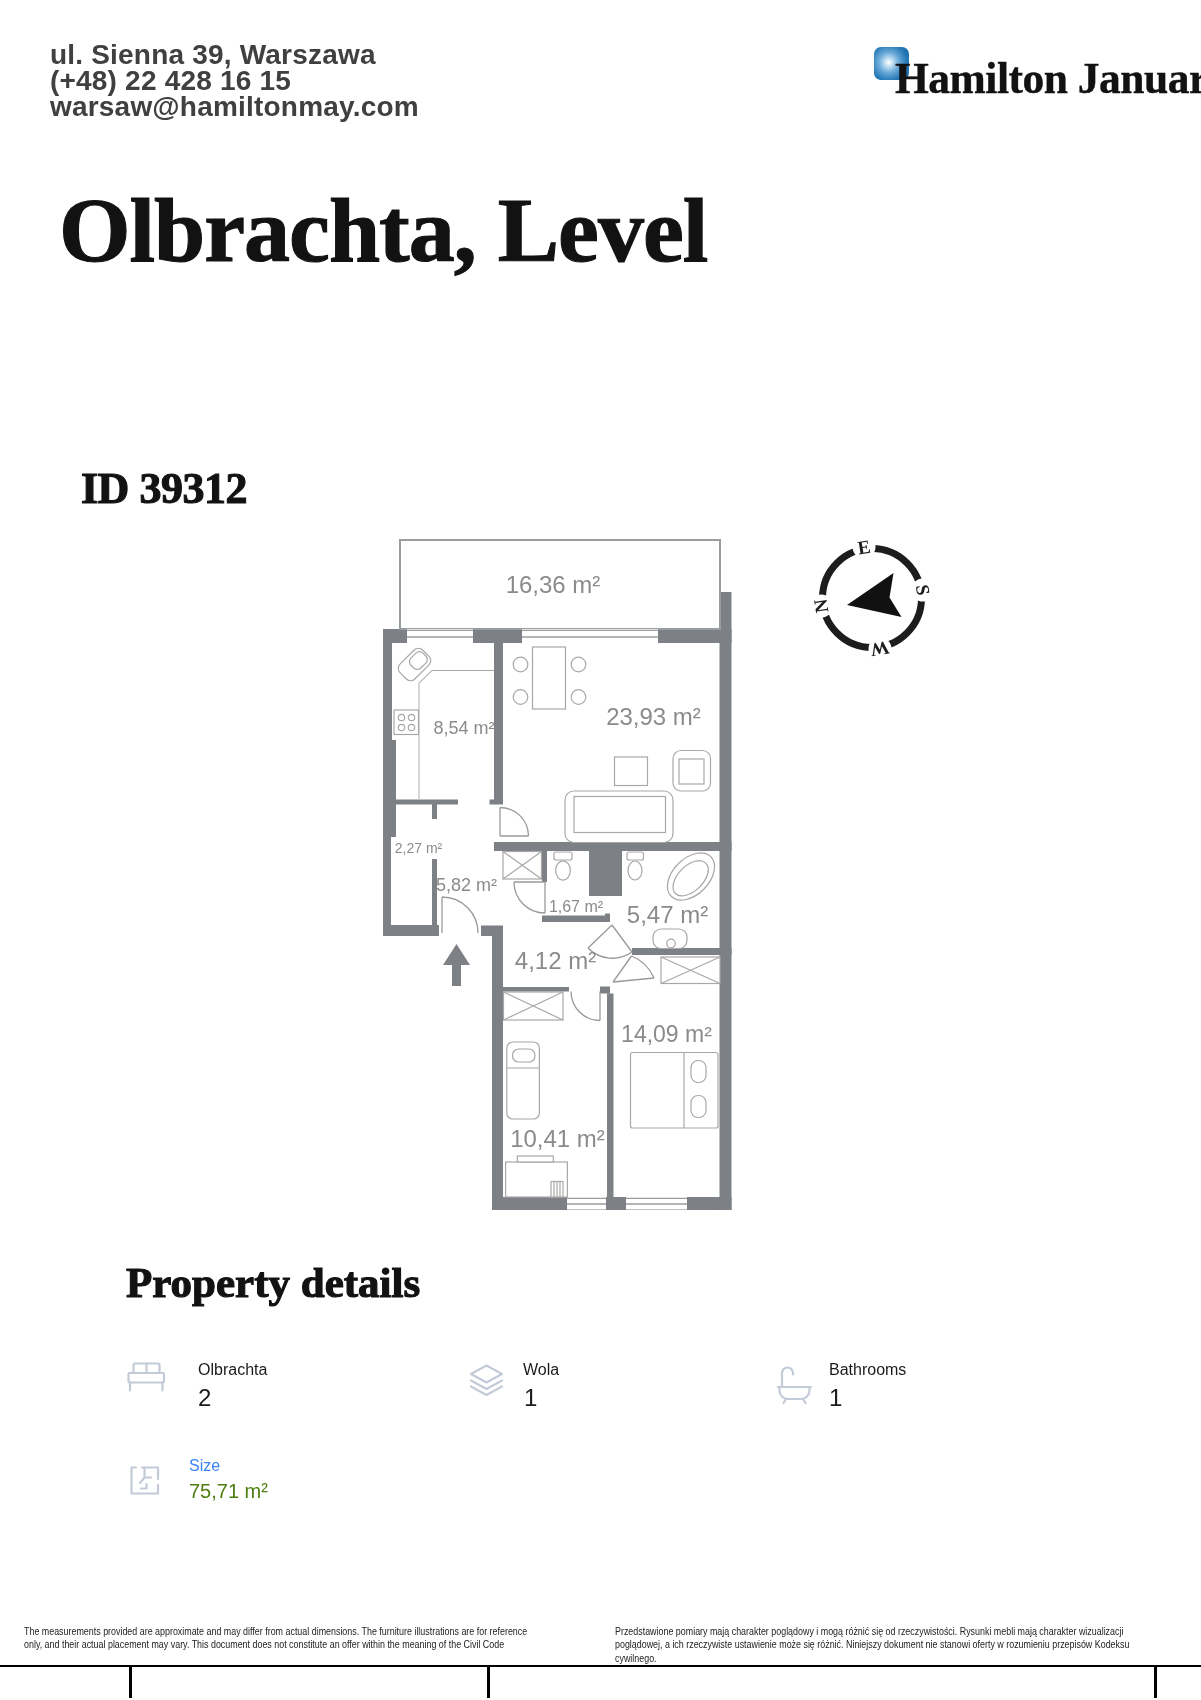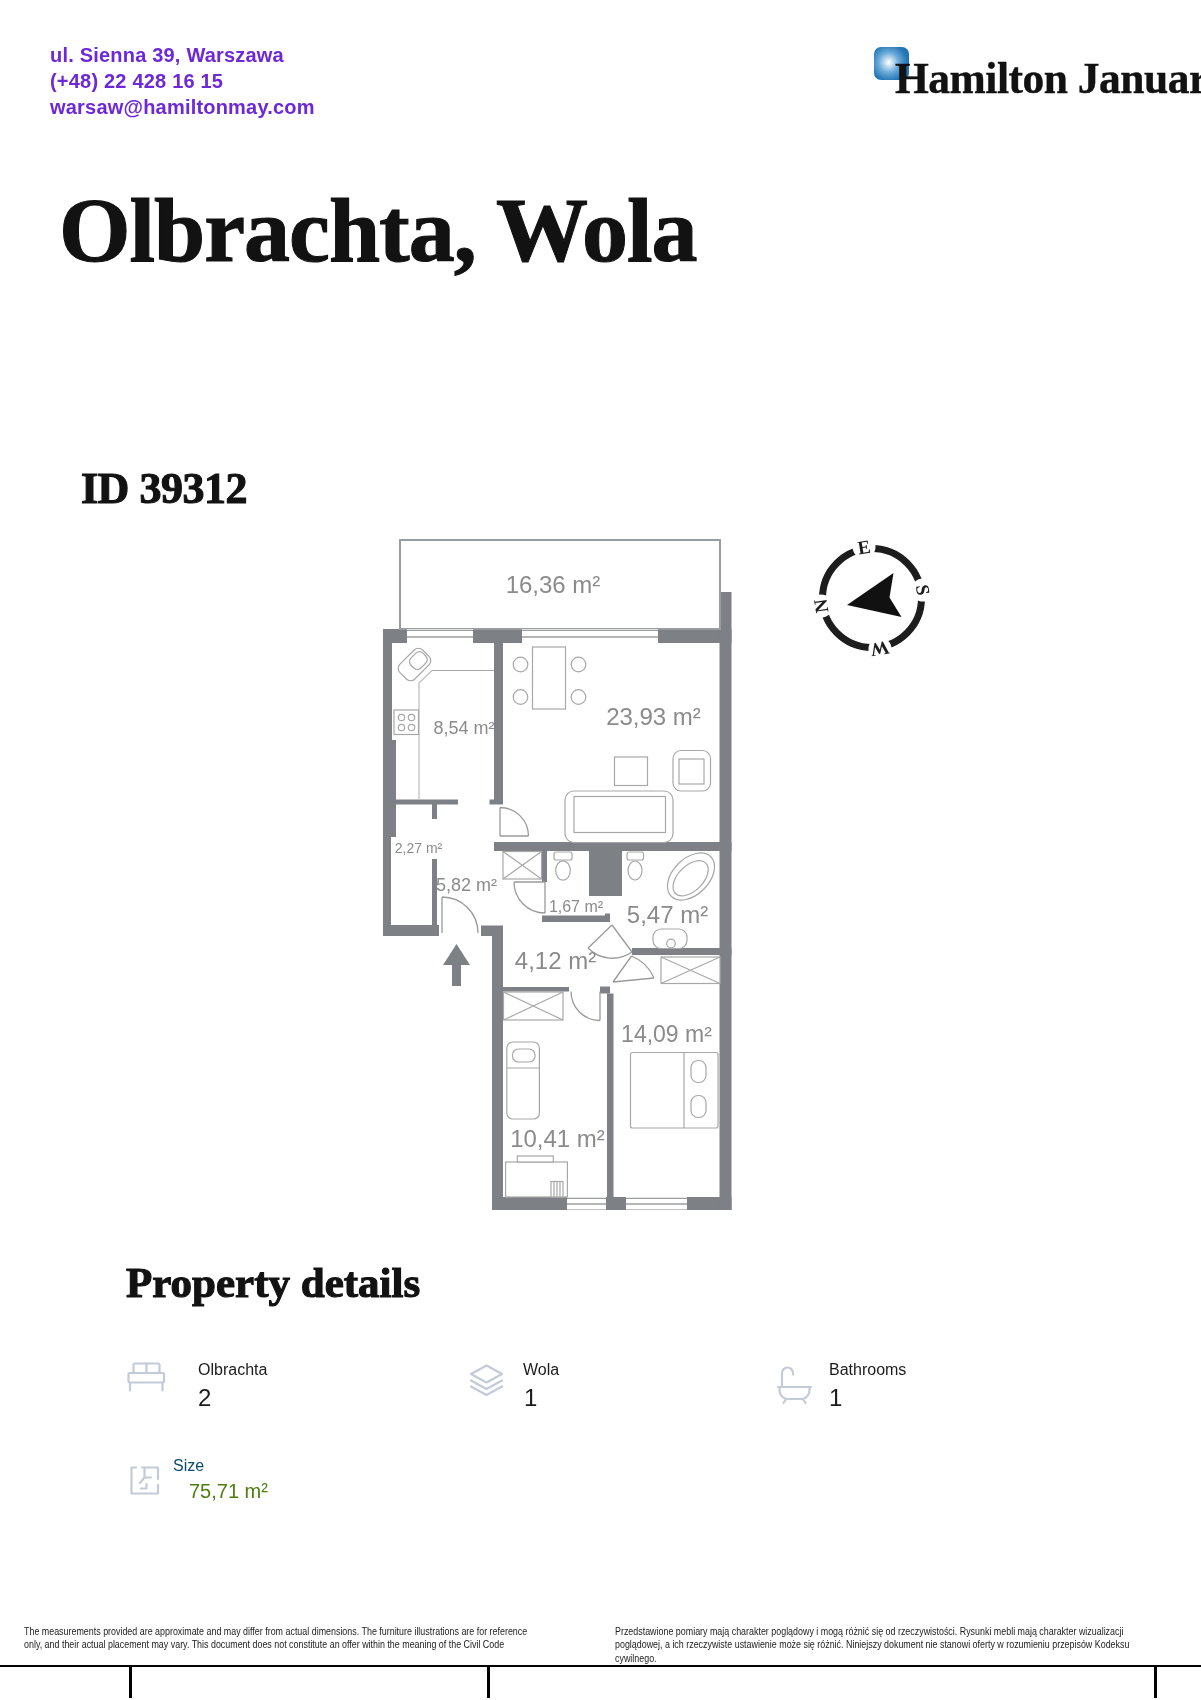--- a/index.html
+++ b/index.html
@@ -1,23 +1,23 @@
 <!DOCTYPE html>
 <html><head><meta charset="utf-8">
 <style>
 html,body{margin:0;padding:0;background:#fff}
 body{position:relative;width:1201px;height:1700px;overflow:hidden;font-family:"Liberation Sans",sans-serif}
 .abs{position:absolute}
 .serif{font-family:"Liberation Serif",serif;font-weight:700;color:#121212;-webkit-text-stroke:1.1px #121212}
 </style></head>
 <body>
-<div class="abs" style="left:50px;top:41.5px;font-size:20px;font-weight:700;line-height:26.4px;color:#6d28d9;letter-spacing:0.2px">ul. Sienna 39, Warszawa<br>(+48) 22 428 16 15<br>warsaw@hamiltonmay.com</div>
+<div class="abs" style="left:50px;top:41.5px;font-size:28px;font-weight:700;line-height:26.4px;color:#404040;letter-spacing:0.2px">ul. Sienna 39, Warszawa<br>(+48) 22 428 16 15<br>warsaw@hamiltonmay.com</div>
 <div class="abs" style="left:874px;top:47px;width:35px;height:33px;border-radius:7px;background:radial-gradient(circle at 42% 47%, #ffffff 0%, #dcedf8 9%, #6aaad9 38%, #2578b6 68%, #1c67a6 100%)"></div>
 <div class="abs serif" id="logotext" style="left:895px;top:56.5px;font-size:43.5px;line-height:43.5px;white-space:nowrap;letter-spacing:-0.5px;-webkit-text-stroke:0.4px #121212">Hamilton January</div>
-<div class="abs serif" id="title" style="left:59px;top:184px;font-size:92px;line-height:92px;white-space:nowrap;letter-spacing:-1px">Olbrachta, Wola</div>
+<div class="abs serif" id="title" style="left:59px;top:184px;font-size:92px;line-height:92px;white-space:nowrap;letter-spacing:-1px">Olbrachta, Level</div>
 <div class="abs serif" id="idline" style="left:81px;top:466.8px;font-size:44px;line-height:44px;letter-spacing:-0.5px">ID 39312</div>
 <svg class="abs" style="left:380px;top:528px" width="561" height="692" viewBox="380 528 561 692">
 <g fill="#7d8084">
 <rect x="383" y="629" width="24" height="14"></rect>
 <rect x="473" y="629" width="49" height="14"></rect>
 <rect x="658" y="629" width="73.5" height="14"></rect>
 <rect x="383" y="643" width="9" height="97"></rect>
 <rect x="383" y="740" width="13" height="97"></rect>
 <rect x="383" y="837" width="8" height="99"></rect>
 <rect x="383" y="925" width="56" height="11"></rect>
@@ -169,20 +169,20 @@
 </g>
 </g>
 </svg>
 
 <div class="abs" style="left:198px;top:1360.5px;font-size:16px;color:#1b1b1b">Olbrachta</div>
 <div class="abs" style="left:198px;top:1384.3px;font-size:24px;color:#1b1b1b">2</div>
 <div class="abs" style="left:523px;top:1360.5px;font-size:16px;color:#1b1b1b">Wola</div>
 <div class="abs" style="left:524px;top:1384.3px;font-size:24px;color:#1b1b1b">1</div>
 <div class="abs" style="left:829px;top:1360.5px;font-size:16px;color:#1b1b1b">Bathrooms</div>
 <div class="abs" style="left:829px;top:1384.3px;font-size:24px;color:#1b1b1b">1</div>
-<div class="abs" style="left:173px;top:1456.5px;font-size:16px;color:#0c4a6e">Size</div>
+<div class="abs" style="left:189px;top:1456.5px;font-size:16px;color:#3b82f6">Size</div>
 <div class="abs" style="left:189px;top:1480.3px;font-size:20px;color:#4d7c0f">75,71 m²</div>
 <div class="abs" style="left:24px;top:1625px;font-size:10.6px;line-height:13.3px;color:#222;white-space:nowrap;transform:scaleX(0.84);transform-origin:0 0">The measurements provided are approximate and may differ from actual dimensions. The furniture illustrations are for reference<br>only, and their actual placement may vary. This document does not constitute an offer within the meaning of the Civil Code</div>
 <div class="abs" style="left:615px;top:1625px;font-size:10.6px;line-height:13.3px;color:#222;white-space:nowrap;transform:scaleX(0.84);transform-origin:0 0">Przedstawione pomiary mają charakter poglądowy i mogą różnić się od rzeczywistości. Rysunki mebli mają charakter wizualizacji<br>poglądowej, a ich rzeczywiste ustawienie może się różnić. Niniejszy dokument nie stanowi oferty w rozumieniu przepisów Kodeksu<br>cywilnego.</div>
 <div class="abs" style="left:0px;top:1664.5px;width:1201px;height:2px;background:#000"></div>
 <div class="abs" style="left:129px;top:1665px;width:3px;height:33px;background:#000"></div>
 <div class="abs" style="left:486.5px;top:1665px;width:3px;height:33px;background:#000"></div>
 <div class="abs" style="left:1153.5px;top:1665px;width:3px;height:33px;background:#000"></div>
 
 </body></html>

